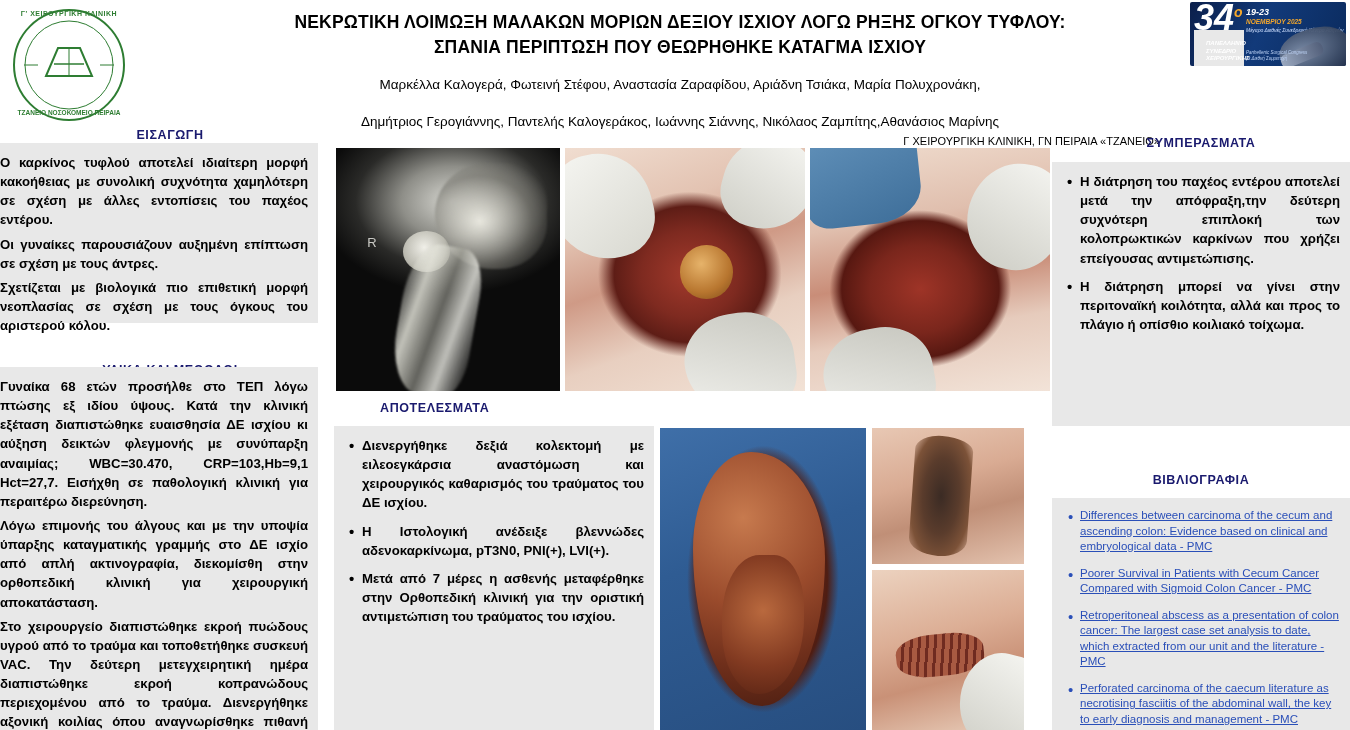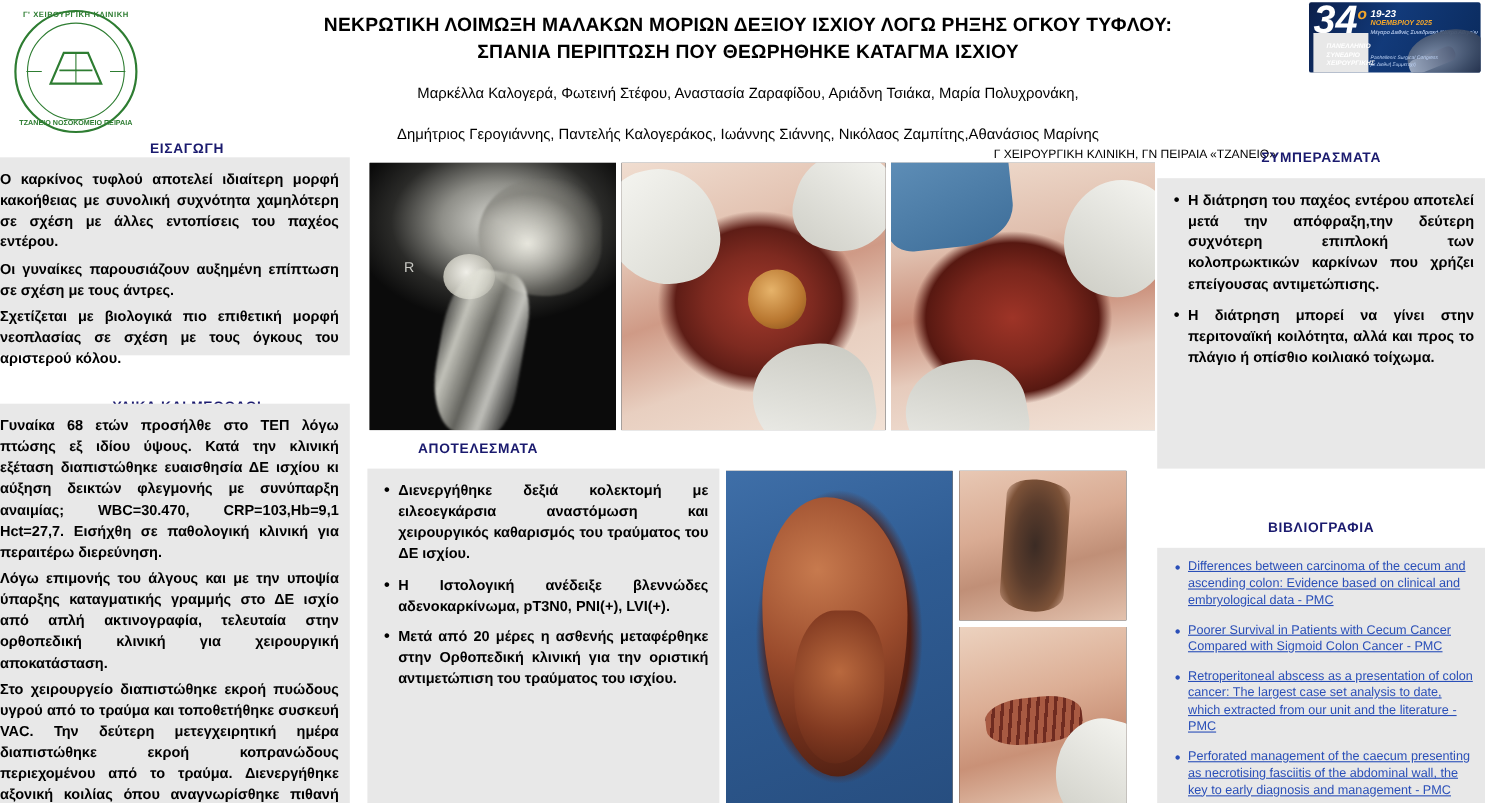--- a/index.html
+++ b/index.html
@@ -463,45 +463,45 @@
   <div class="sec-head" style="left:1052px; top:473px; width:298px;">ΒΙΒΛΙΟΓΡΑΦΙΑ</div>
 
   <div class="panel" id="intro-panel">
     <p>Ο καρκίνος τυφλού αποτελεί ιδιαίτερη μορφή κακοήθειας με συνολική συχνότητα χαμηλότερη σε σχέση με άλλες εντοπίσεις του παχέος εντέρου.</p>
     <p>Οι γυναίκες παρουσιάζουν αυξημένη επίπτωση σε σχέση με τους άντρες.</p>
     <p>Σχετίζεται με βιολογικά πιο επιθετική μορφή νεοπλασίας σε σχέση με τους όγκους του αριστερού κόλου.</p>
   </div>
 
   <div class="panel" id="methods-panel">
     <p>Γυναίκα 68 ετών προσήλθε στο ΤΕΠ λόγω πτώσης εξ ιδίου ύψους. Κατά την κλινική εξέταση διαπιστώθηκε ευαισθησία ΔΕ ισχίου κι αύξηση δεικτών φλεγμονής με συνύπαρξη αναιμίας; WBC=30.470, CRP=103,Hb=9,1 Hct=27,7. Εισήχθη σε παθολογική κλινική για περαιτέρω διερεύνηση.</p>
-    <p>Λόγω επιμονής του άλγους και με την υποψία ύπαρξης καταγματικής γραμμής στο ΔΕ ισχίο από απλή ακτινογραφία, τελευταία στην ορθοπεδική κλινική για χειρουργική αποκατάσταση.</p>
+    <p>Λόγω επιμονής του άλγους και με την υποψία ύπαρξης καταγματικής γραμμής στο ΔΕ ισχίο από απλή ακτινογραφία, διεκομίσθη στην ορθοπεδική κλινική για χειρουργική αποκατάσταση.</p>
     <p>Στο χειρουργείο διαπιστώθηκε εκροή πυώδους υγρού από το τραύμα και τοποθετήθηκε συσκευή VAC. Την δεύτερη μετεγχειρητική ημέρα διαπιστώθηκε εκροή κοπρανώδους περιεχομένου από το τραύμα. Διενεργήθηκε αξονική κοιλίας όπου αναγνωρίσθηκε πιθανή διάτρηση τυφλού.</p>
   </div>
 
   <div class="panel" id="results-panel">
     <ul>
       <li>Διενεργήθηκε δεξιά κολεκτομή με ειλεοεγκάρσια αναστόμωση και χειρουργικός καθαρισμός του τραύματος του ΔΕ ισχίου.</li>
       <li>Η Ιστολογική ανέδειξε βλεννώδες αδενοκαρκίνωμα, pT3N0, PNI(+), LVI(+).</li>
-      <li>Μετά από 20 μέρες η ασθενής μεταφέρθηκε στην Ορθοπεδική κλινική για την οριστική αντιμετώπιση του τραύματος του ισχίου.</li>
+      <li>Μετά από 7 μέρες η ασθενής μεταφέρθηκε στην Ορθοπεδική κλινική για την οριστική αντιμετώπιση του τραύματος του ισχίου.</li>
     </ul>
   </div>
 
   <div class="panel" id="conclusions-panel">
     <ul>
       <li>Η διάτρηση του παχέος εντέρου αποτελεί μετά την απόφραξη,την δεύτερη συχνότερη επιπλοκή των κολοπρωκτικών καρκίνων που χρήζει επείγουσας αντιμετώπισης.</li>
       <li>Η διάτρηση μπορεί να γίνει στην περιτοναϊκή κοιλότητα, αλλά και προς το πλάγιο ή οπίσθιο κοιλιακό τοίχωμα.</li>
     </ul>
   </div>
 
   <div class="panel" id="refs-panel">
     <ul>
       <li><a href="#">Differences between carcinoma of the cecum and ascending colon: Evidence based on clinical and embryological data - PMC</a></li>
       <li><a href="#">Poorer Survival in Patients with Cecum Cancer Compared with Sigmoid Colon Cancer - PMC</a></li>
       <li><a href="#">Retroperitoneal abscess as a presentation of colon cancer: The largest case set analysis to date, which extracted from our unit and the literature - PMC</a></li>
-      <li><a href="#">Perforated management of the caecum presenting as necrotising fasciitis of the abdominal wall, the key to early diagnosis and management - PMC</a></li>
+      <li><a href="#">Perforated carcinoma of the caecum literature as necrotising fasciitis of the abdominal wall, the key to early diagnosis and management - PMC</a></li>
     </ul>
   </div>
 
   <div class="img xray" style="left:336px; top:148px; width:224px; height:243px;">
     <div class="xray-inner"></div>
     <div class="xray-pelvis"></div>
     <div class="xray-head"></div>
     <div class="xray-femur"></div>
     <div class="xray-label">R</div>
   </div>

